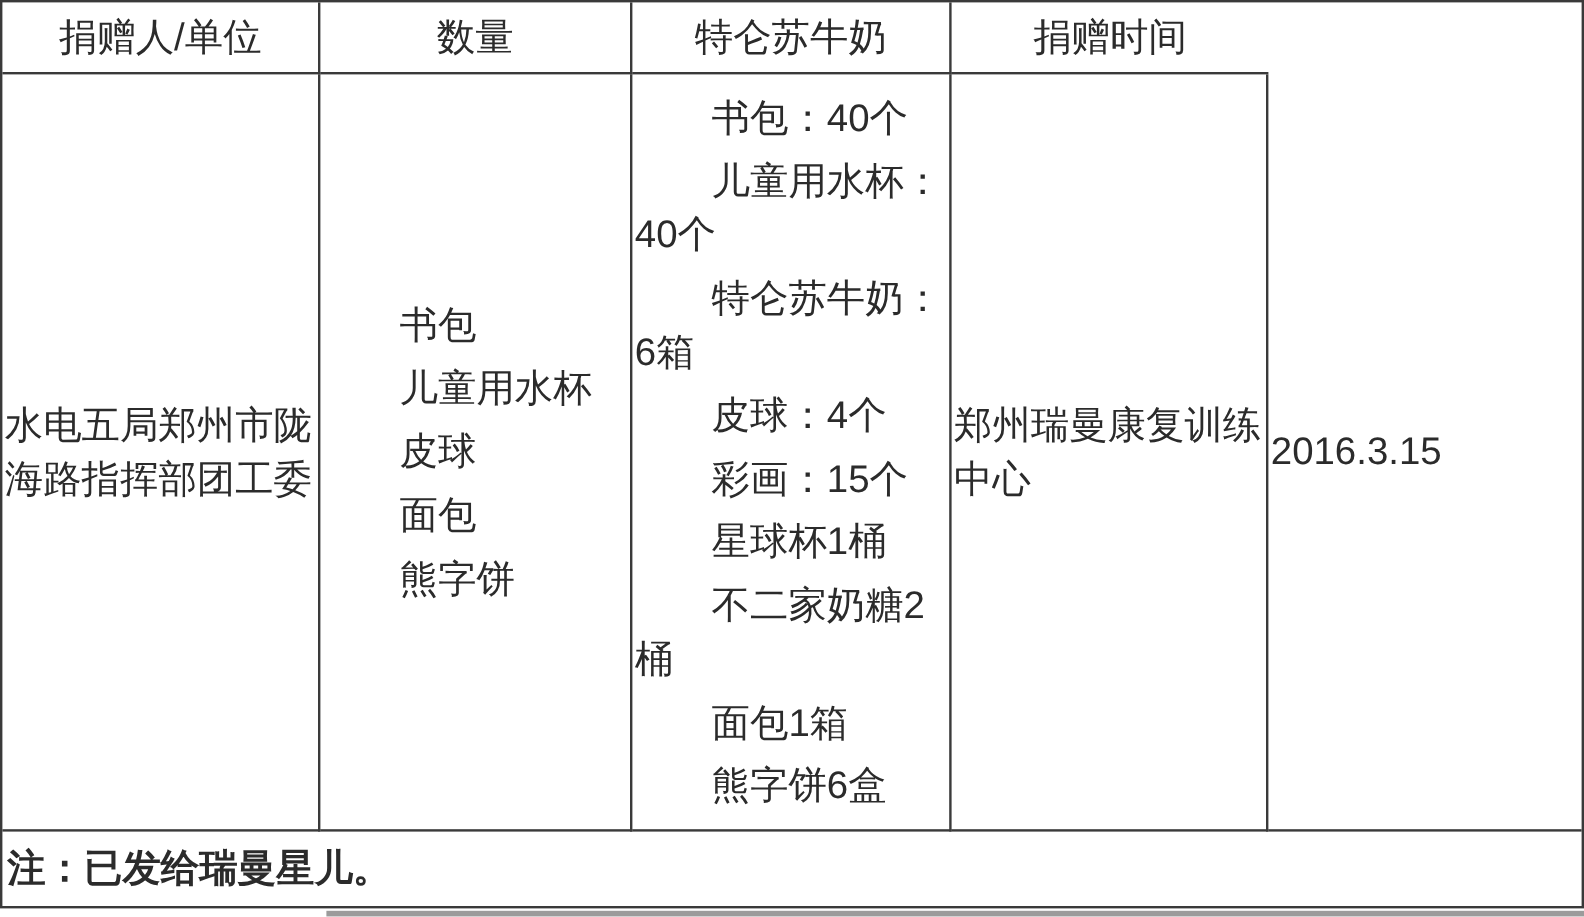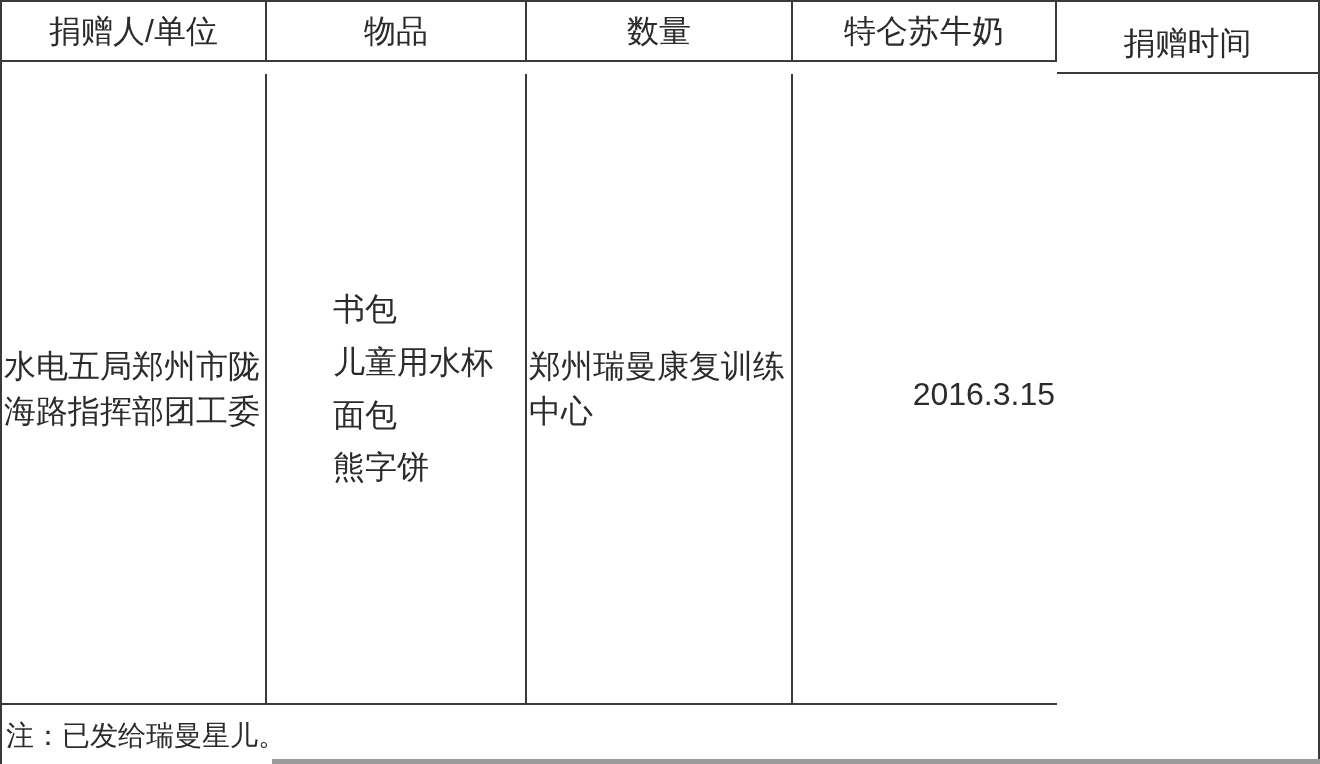--- a/index.html
+++ b/index.html
@@ -31,76 +31,87 @@
     border-right: 2px solid #3a3a3a;
     border-bottom: 2px solid #3a3a3a;
     padding: 2px;
     font-size: 32px;
     line-height: 1.4;
     display: flex;
     flex-direction: column;
     justify-content: center;
     overflow: hidden;
   }
-  .cell:last-child { border-right: none; margin-top: 12px; }
+  .cell:last-child { border-right: none; }
   .header-row .cell {
     height: 60px;
     flex-direction: row;
     align-items: center;
     justify-content: center;
     text-align: left;
   }
   .body-row { min-height: 631px; }
   .cell p { margin: 4px 0; }
   .donor-cell p, .loc-cell p { margin: 0; }
   .items-cell p, .qty-cell p { text-indent: 2em; }
-  .date-cell { align-items: flex-end; text-align: center; }
+  .date-cell { align-items: flex-start; text-align: center; }
   .note-row { display: block; }
   .note-cell {
     min-height: 62px;
     display: flex;
     align-items: center;
     padding: 2px 4px;
-    font-size: 28px;
-    font-weight: normal;
+    font-size: 32px;
+    font-weight: bold;
     line-height: 1.3;
   }
   .bottom-line {
     position: absolute;
     left: 272px;
     right: 0;
     bottom: 0;
     height: 5px;
     background: #9b9b9b;
   }
 </style>
 </head>
 <body>
 
 <div class="page">
 
   <div class="donation-table">
 
     <div class="trow header-row">
       <div class="cell th">捐赠人/单位</div>
-      <div class="cell th">物品</div>
       <div class="cell th">数量</div>
       <div class="cell th">特仑苏牛奶</div>
       <div class="cell th">捐赠时间</div>
     </div>
 
     <div class="trow body-row">
       <div class="cell donor-cell">
         <p>水电五局郑州市陇海路指挥部团工委</p>
       </div>
       <div class="cell items-cell">
           <p>书包</p>
           <p>儿童用水杯</p>
+          <p>皮球</p>
           <p>面包</p>
           <p>熊字饼</p>
+        </div>
+      <div class="cell qty-cell">
+          <p>书包：40个</p>
+          <p>儿童用水杯：40个</p>
+          <p>特仑苏牛奶：6箱</p>
+          <p>皮球：4个</p>
+          <p>彩画：15个</p>
+          <p>星球杯1桶</p>
+          <p>不二家奶糖2桶</p>
+          <p>面包1箱</p>
+          <p>熊字饼6盒</p>
         </div>
       <div class="cell loc-cell">
         <p>郑州瑞曼康复训练中心</p>
       </div>
       <div class="cell date-cell">
         <p>2016.3.15</p>
       </div>
     </div>
 
     <div class="trow note-row">

